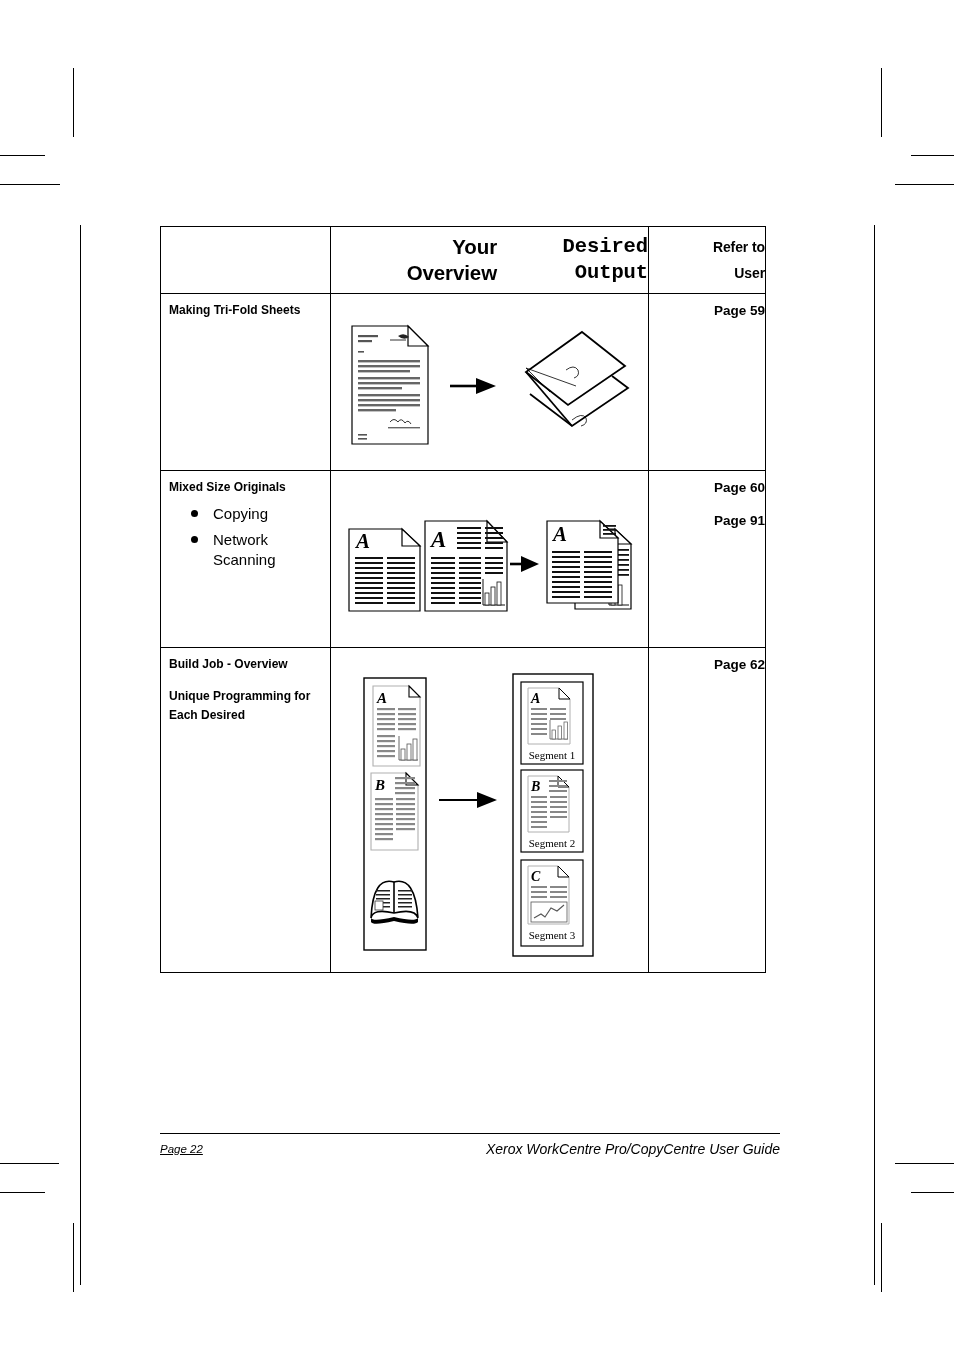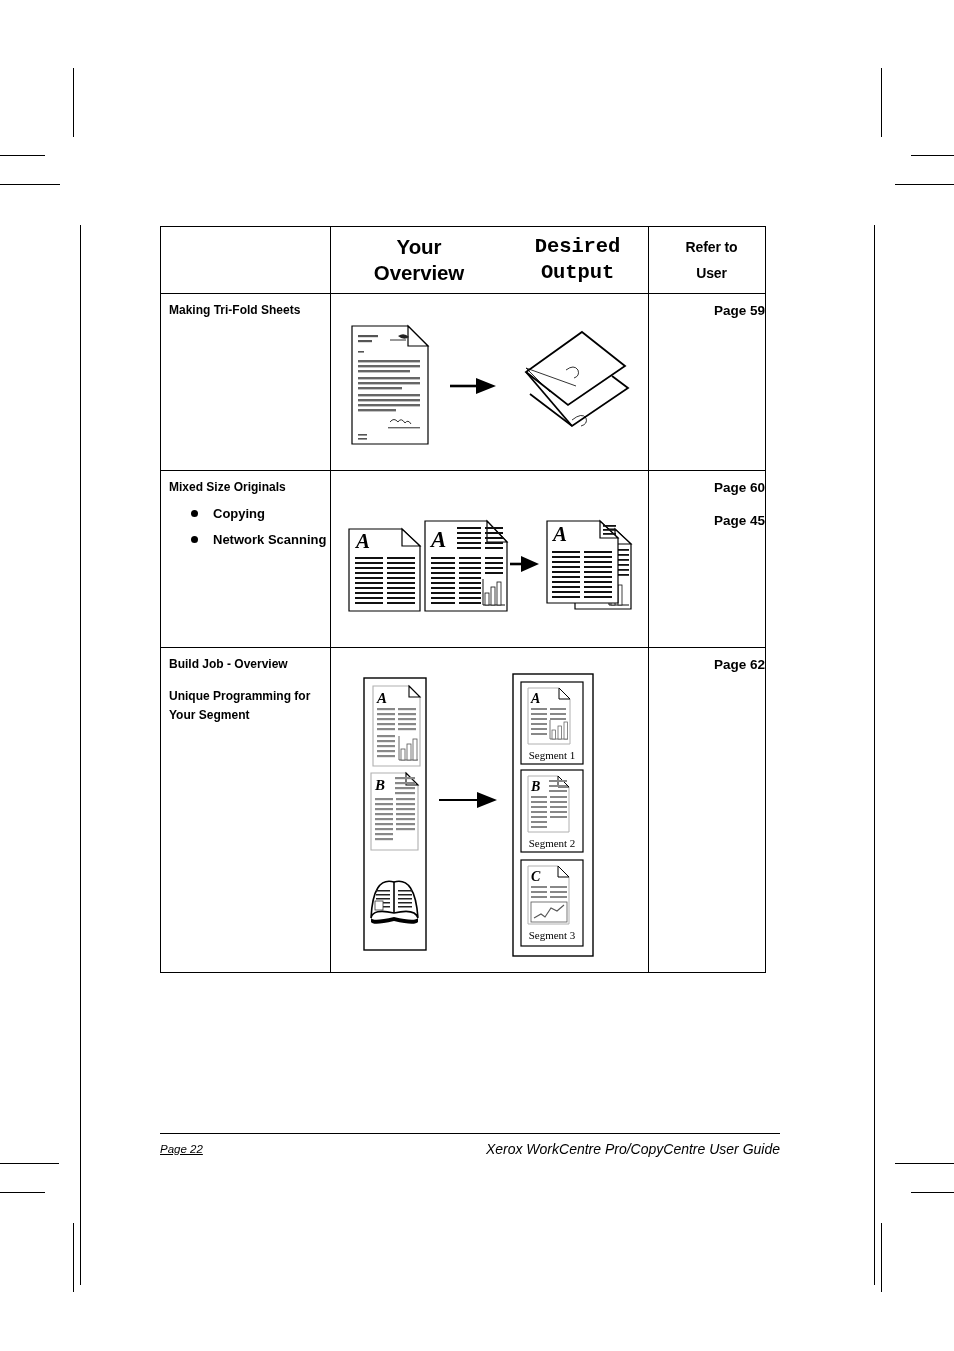--- a/index.html
+++ b/index.html
@@ -35,21 +35,21 @@
     border: 1px solid #000;
     vertical-align: top;
     padding: 0;
     background: #fff;
   }
   .col-feature { width: 170px; }
   .col-illus   { width: 318px; }
   .col-page    { width: 117px; }
 
   
-  .hdr-cell { height: 66px; }
+  .hdr-cell { height: 66px; text-align: right; }
   .hdr-inner {
     display: flex;
     flex-direction: row;
     height: 66px;
   }
   .hdr-col {
     font-size: 20.5px;
     font-weight: bold;
     line-height: 26px;
     padding: 7px 0 0 10px;
@@ -73,22 +73,22 @@
     padding: 7px 6px 0 8px;
   }
   .feat-gap { height: 12px; }
   .bullets {
     list-style: none;
     margin: 6px 0 0 0;
     padding: 0 0 0 30px;
   }
   .bullets li {
     position: relative;
-    font-size: 13px;
-    font-weight: bold;
+    font-size: 15px;
+    font-weight: normal;
     line-height: 19.5px;
     margin-bottom: 7px;
     padding-left: 22px;
   }
   .bullets li .bullet-dot {
     position: absolute;
     left: 0;
     top: 6px;
     width: 7px;
     height: 7px;
@@ -410,29 +410,29 @@
               <rect x="205" y="81" width="28" height="2"></rect>
                   <rect x="237" y="81" width="28" height="2"></rect>
             </g>
           </g>
         </svg>
       </div>
     </td>
 
     <td>
       <div class="pageref">Page 60</div>
-      <div class="pageref pageref-second">Page 45</div>
+      <div class="pageref pageref-second">Page 91</div>
     </td>
   </tr>
 
   <tr class="row-build">
     <td>
       <div class="feat-title">Build Job - Overview</div>
       <div class="feat-gap"></div>
-      <div class="feat-title" style="padding-top:0;">Unique Programming for Your Segment</div>
+      <div class="feat-title" style="padding-top:0;">Unique Programming for Each Desired</div>
     </td>
 
     <td class="illus-cell">
       <div class="illus-wrap" style="padding-top:22px;">
         <svg width="258" height="290" viewBox="0 0 258 290">
 
           <rect x="3" y="8" width="62" height="272" fill="#fff" stroke="#000" stroke-width="1.4"></rect>
 
           <g>
             <path d="M12 16 H48 L59 27 V96 H12 Z" fill="#fff" stroke="#b0b0b0" stroke-width="1.1"></path>

